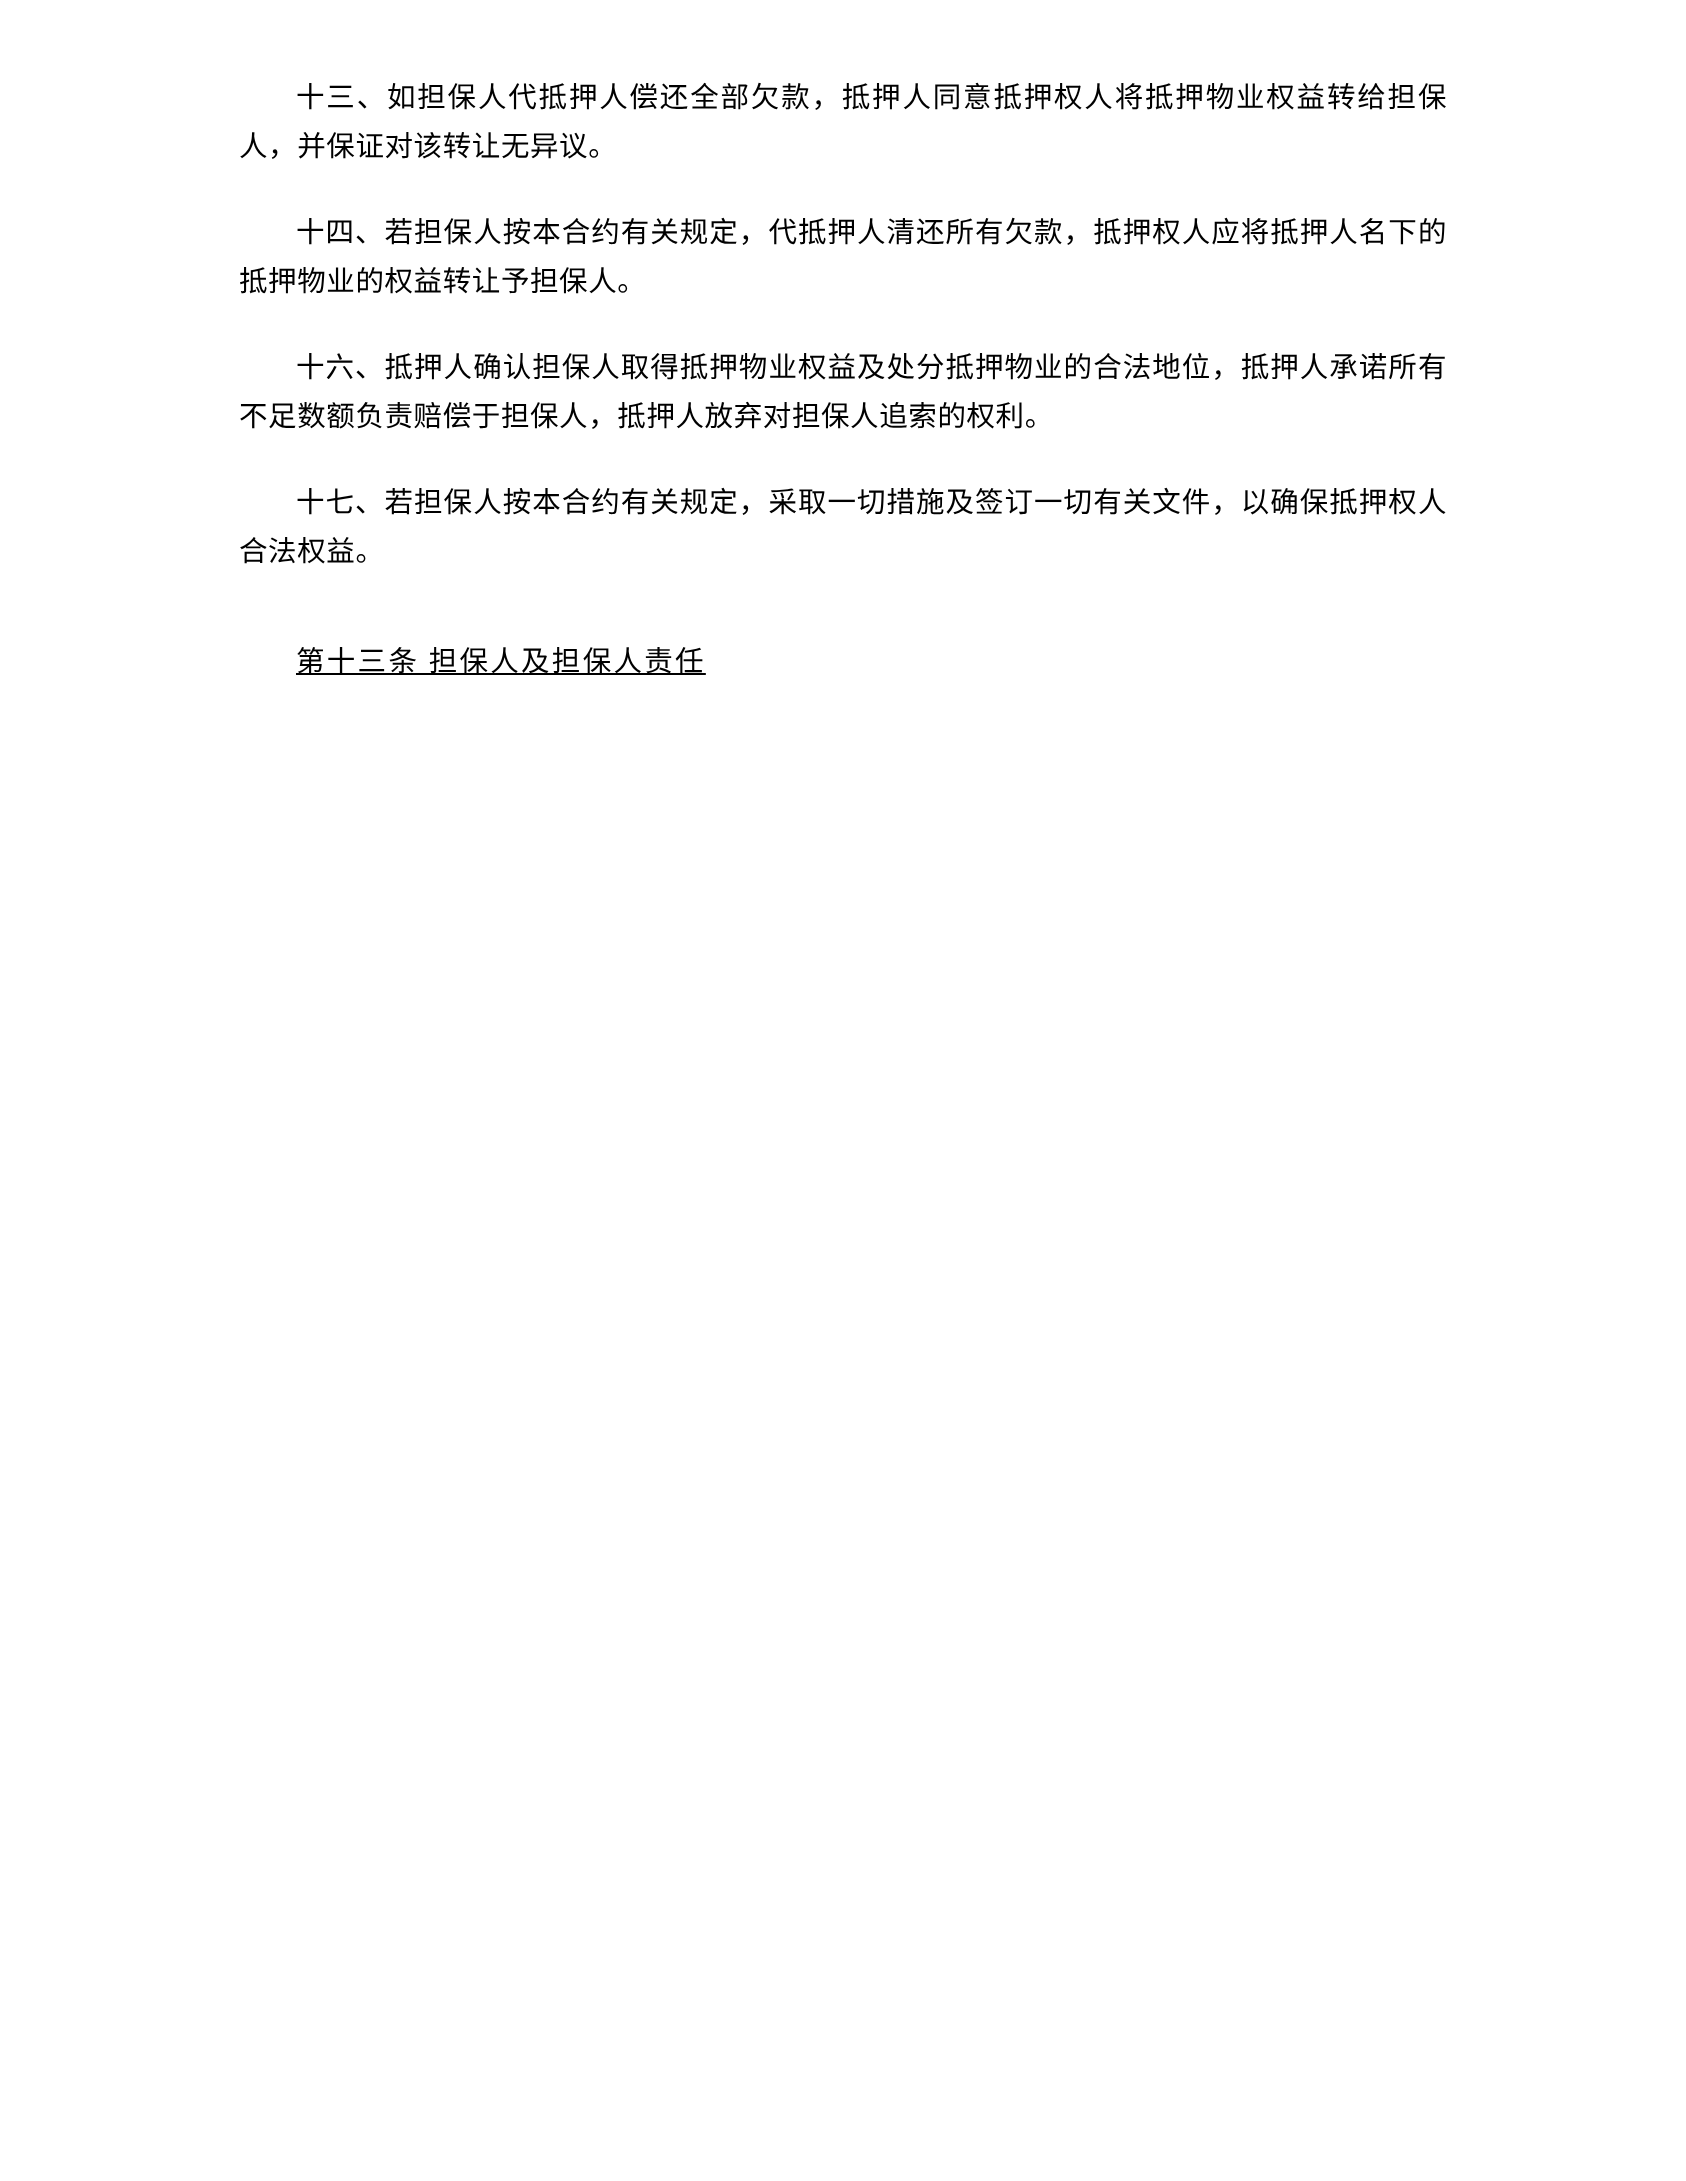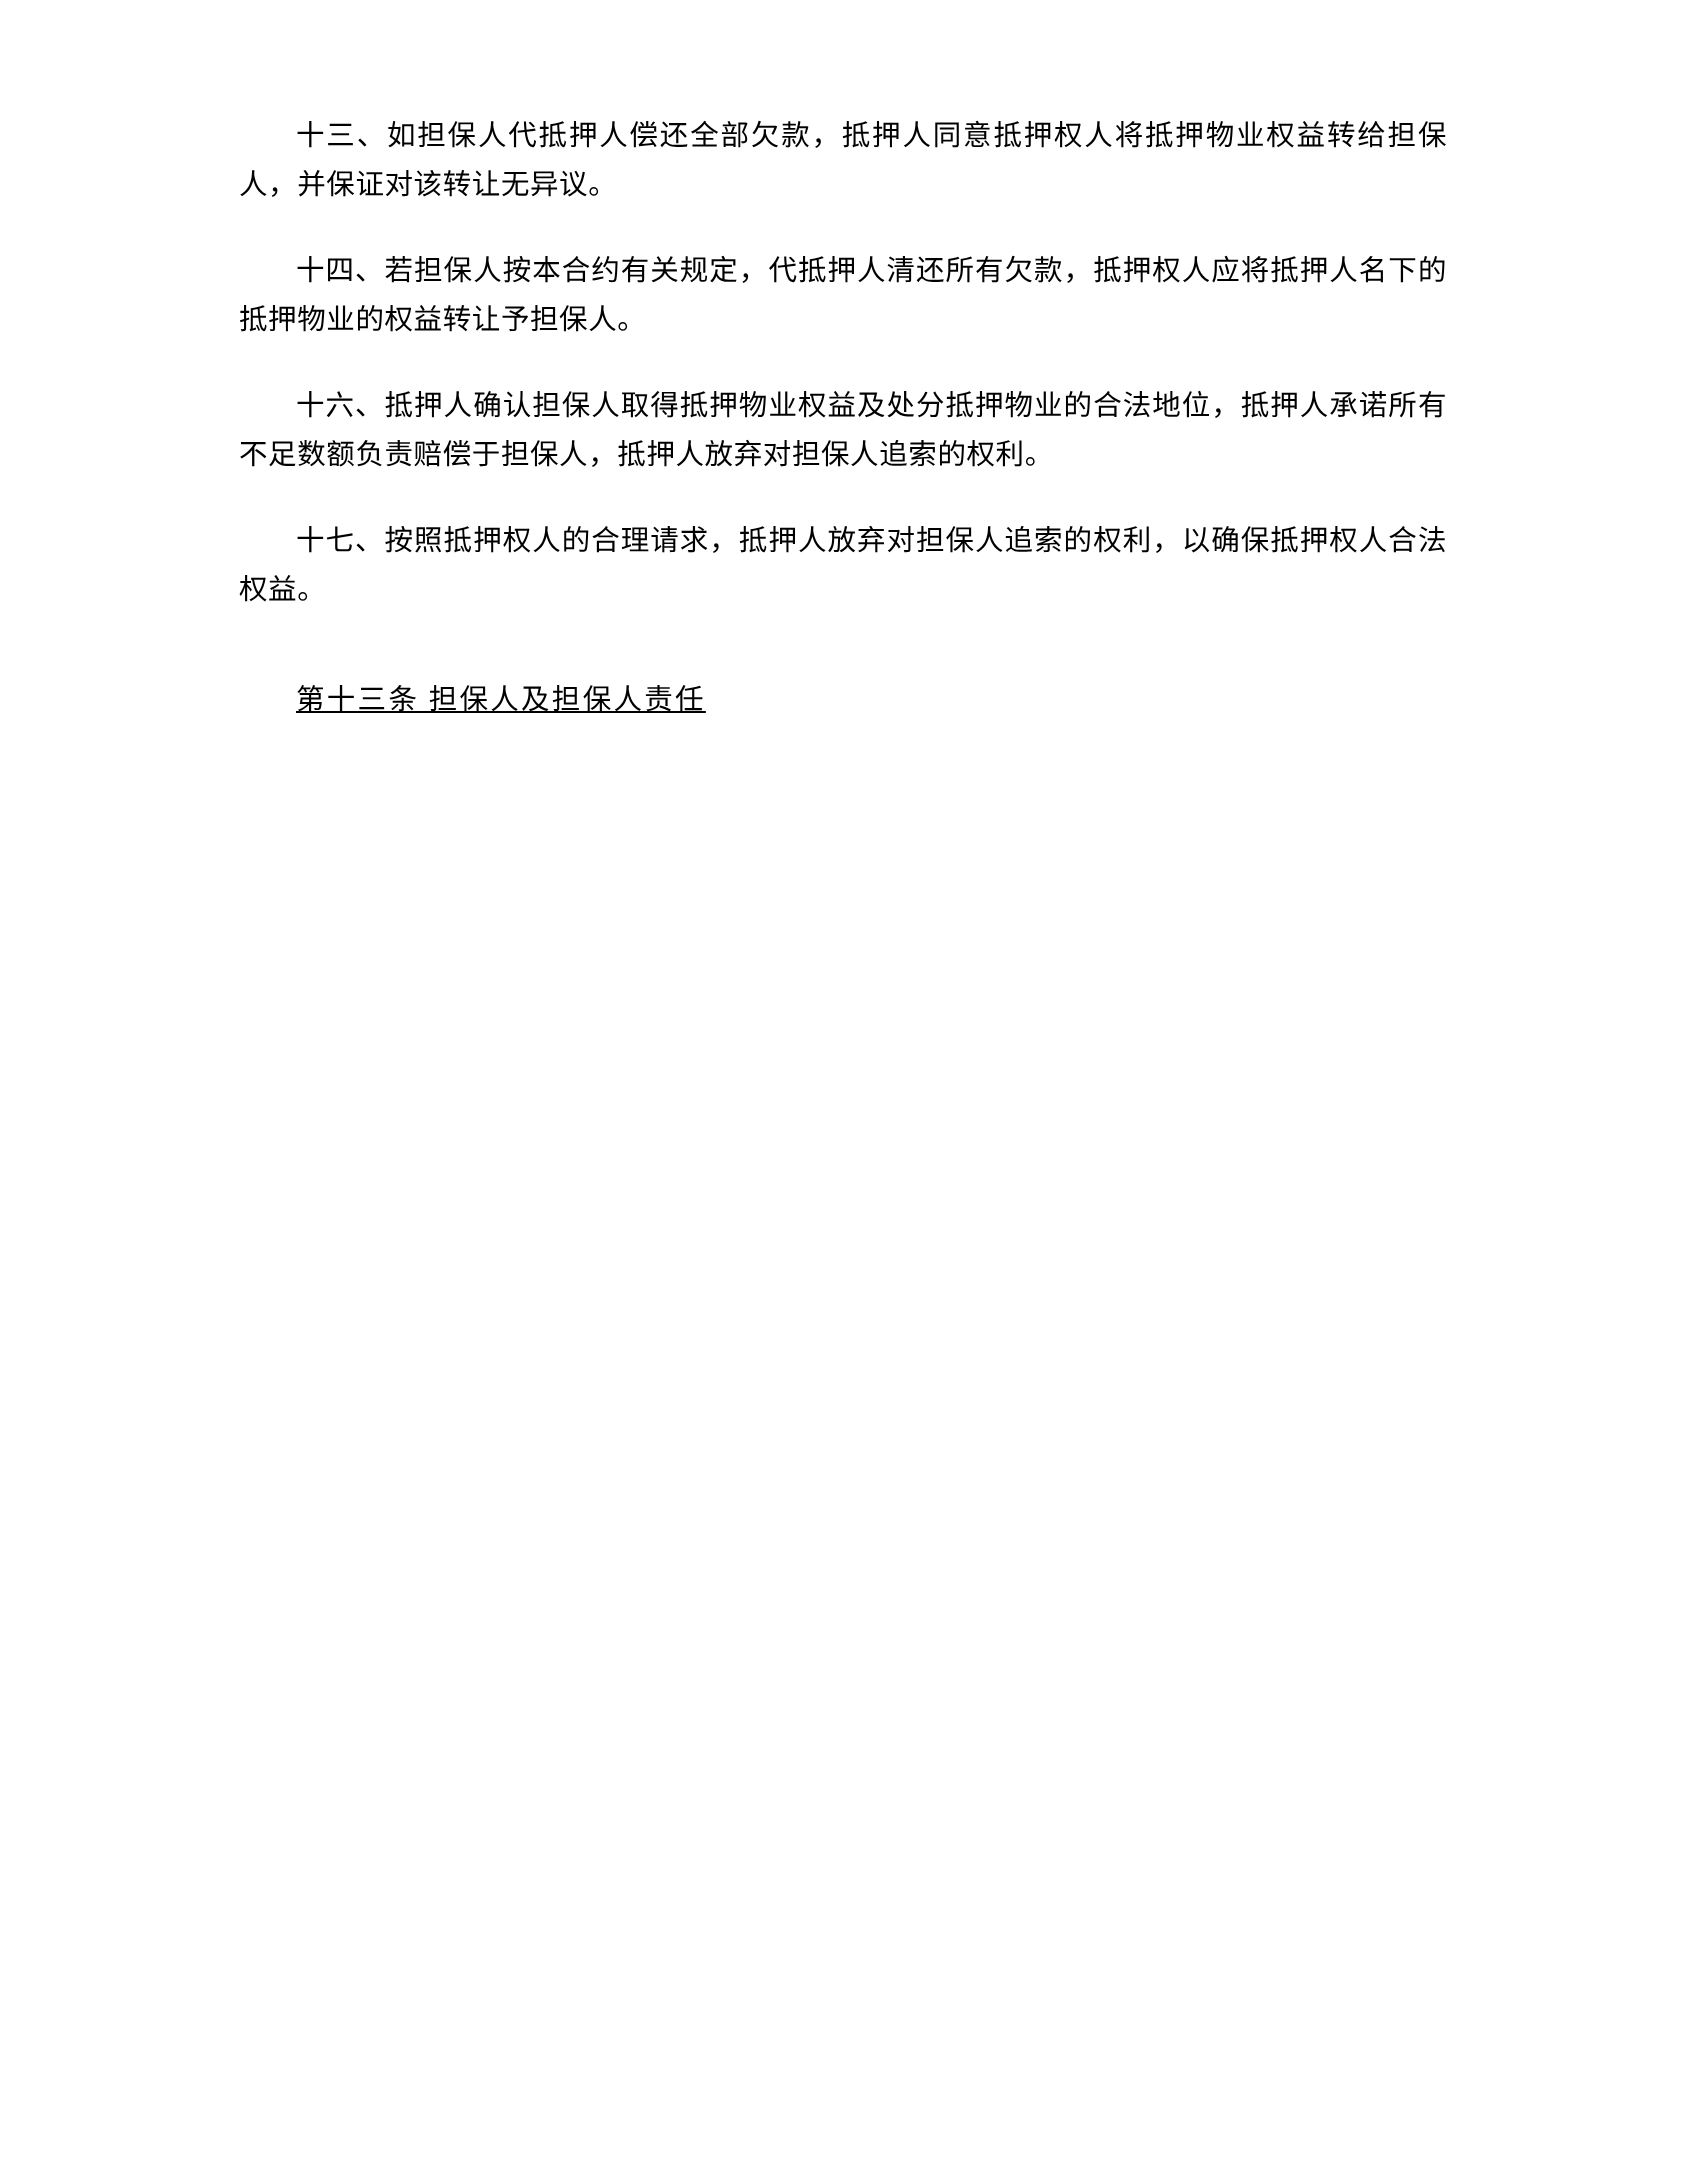--- a/index.html
+++ b/index.html
@@ -12,21 +12,21 @@
     width: 1686px;
     height: 2182px;
     font-family: "Liberation Serif", "DejaVu Serif", serif;
     color: #000000;
     overflow: hidden;
   }
   .page {
     box-sizing: border-box;
     width: 1686px;
     height: 2182px;
-    padding: 111px 239px 0 239px;
+    padding: 73px 239px 0 239px;
     background: #ffffff;
   }
   .doc-body {
     font-size: 28.5px;
     line-height: 1.72;
     text-align: justify;
     text-justify: inter-ideograph;
     letter-spacing: 0.6px;
   }
   .para {
@@ -67,21 +67,21 @@
 <div class="page">
   <div class="doc-body">
 
     <p class="para">十三、如担保人代抵押人偿还全部欠款，抵押人同意抵押权人将抵押物业权益转给担保人，并保证对该转让无异议。</p>
 
     <p class="para">十四、若担保人按本合约有关规定，代抵押人清还所有欠款，抵押权人应将抵押人名下的抵押物业的权益转让予担保人。</p>
 
 
     <p class="para">十六、抵押人确认担保人取得抵押物业权益及处分抵押物业的合法地位，抵押人承诺所有不足数额负责赔偿于担保人，抵押人放弃对担保人追索的权利。</p>
 
-    <p class="para">十七、按照抵押权人的合理请求，抵押人放弃对担保人追索的权利，以确保抵押权人合法权益。</p>
+    <p class="para">十七、若担保人按本合约有关规定，采取一切措施及签订一切有关文件，以确保抵押权人合法权益。</p>
 
     <div class="spacer-tall"></div>
 
     <p class="heading">第十三条 担保人及担保人责任</p>
 
     <div class="spacer-tall"></div>
 
 
 
 

